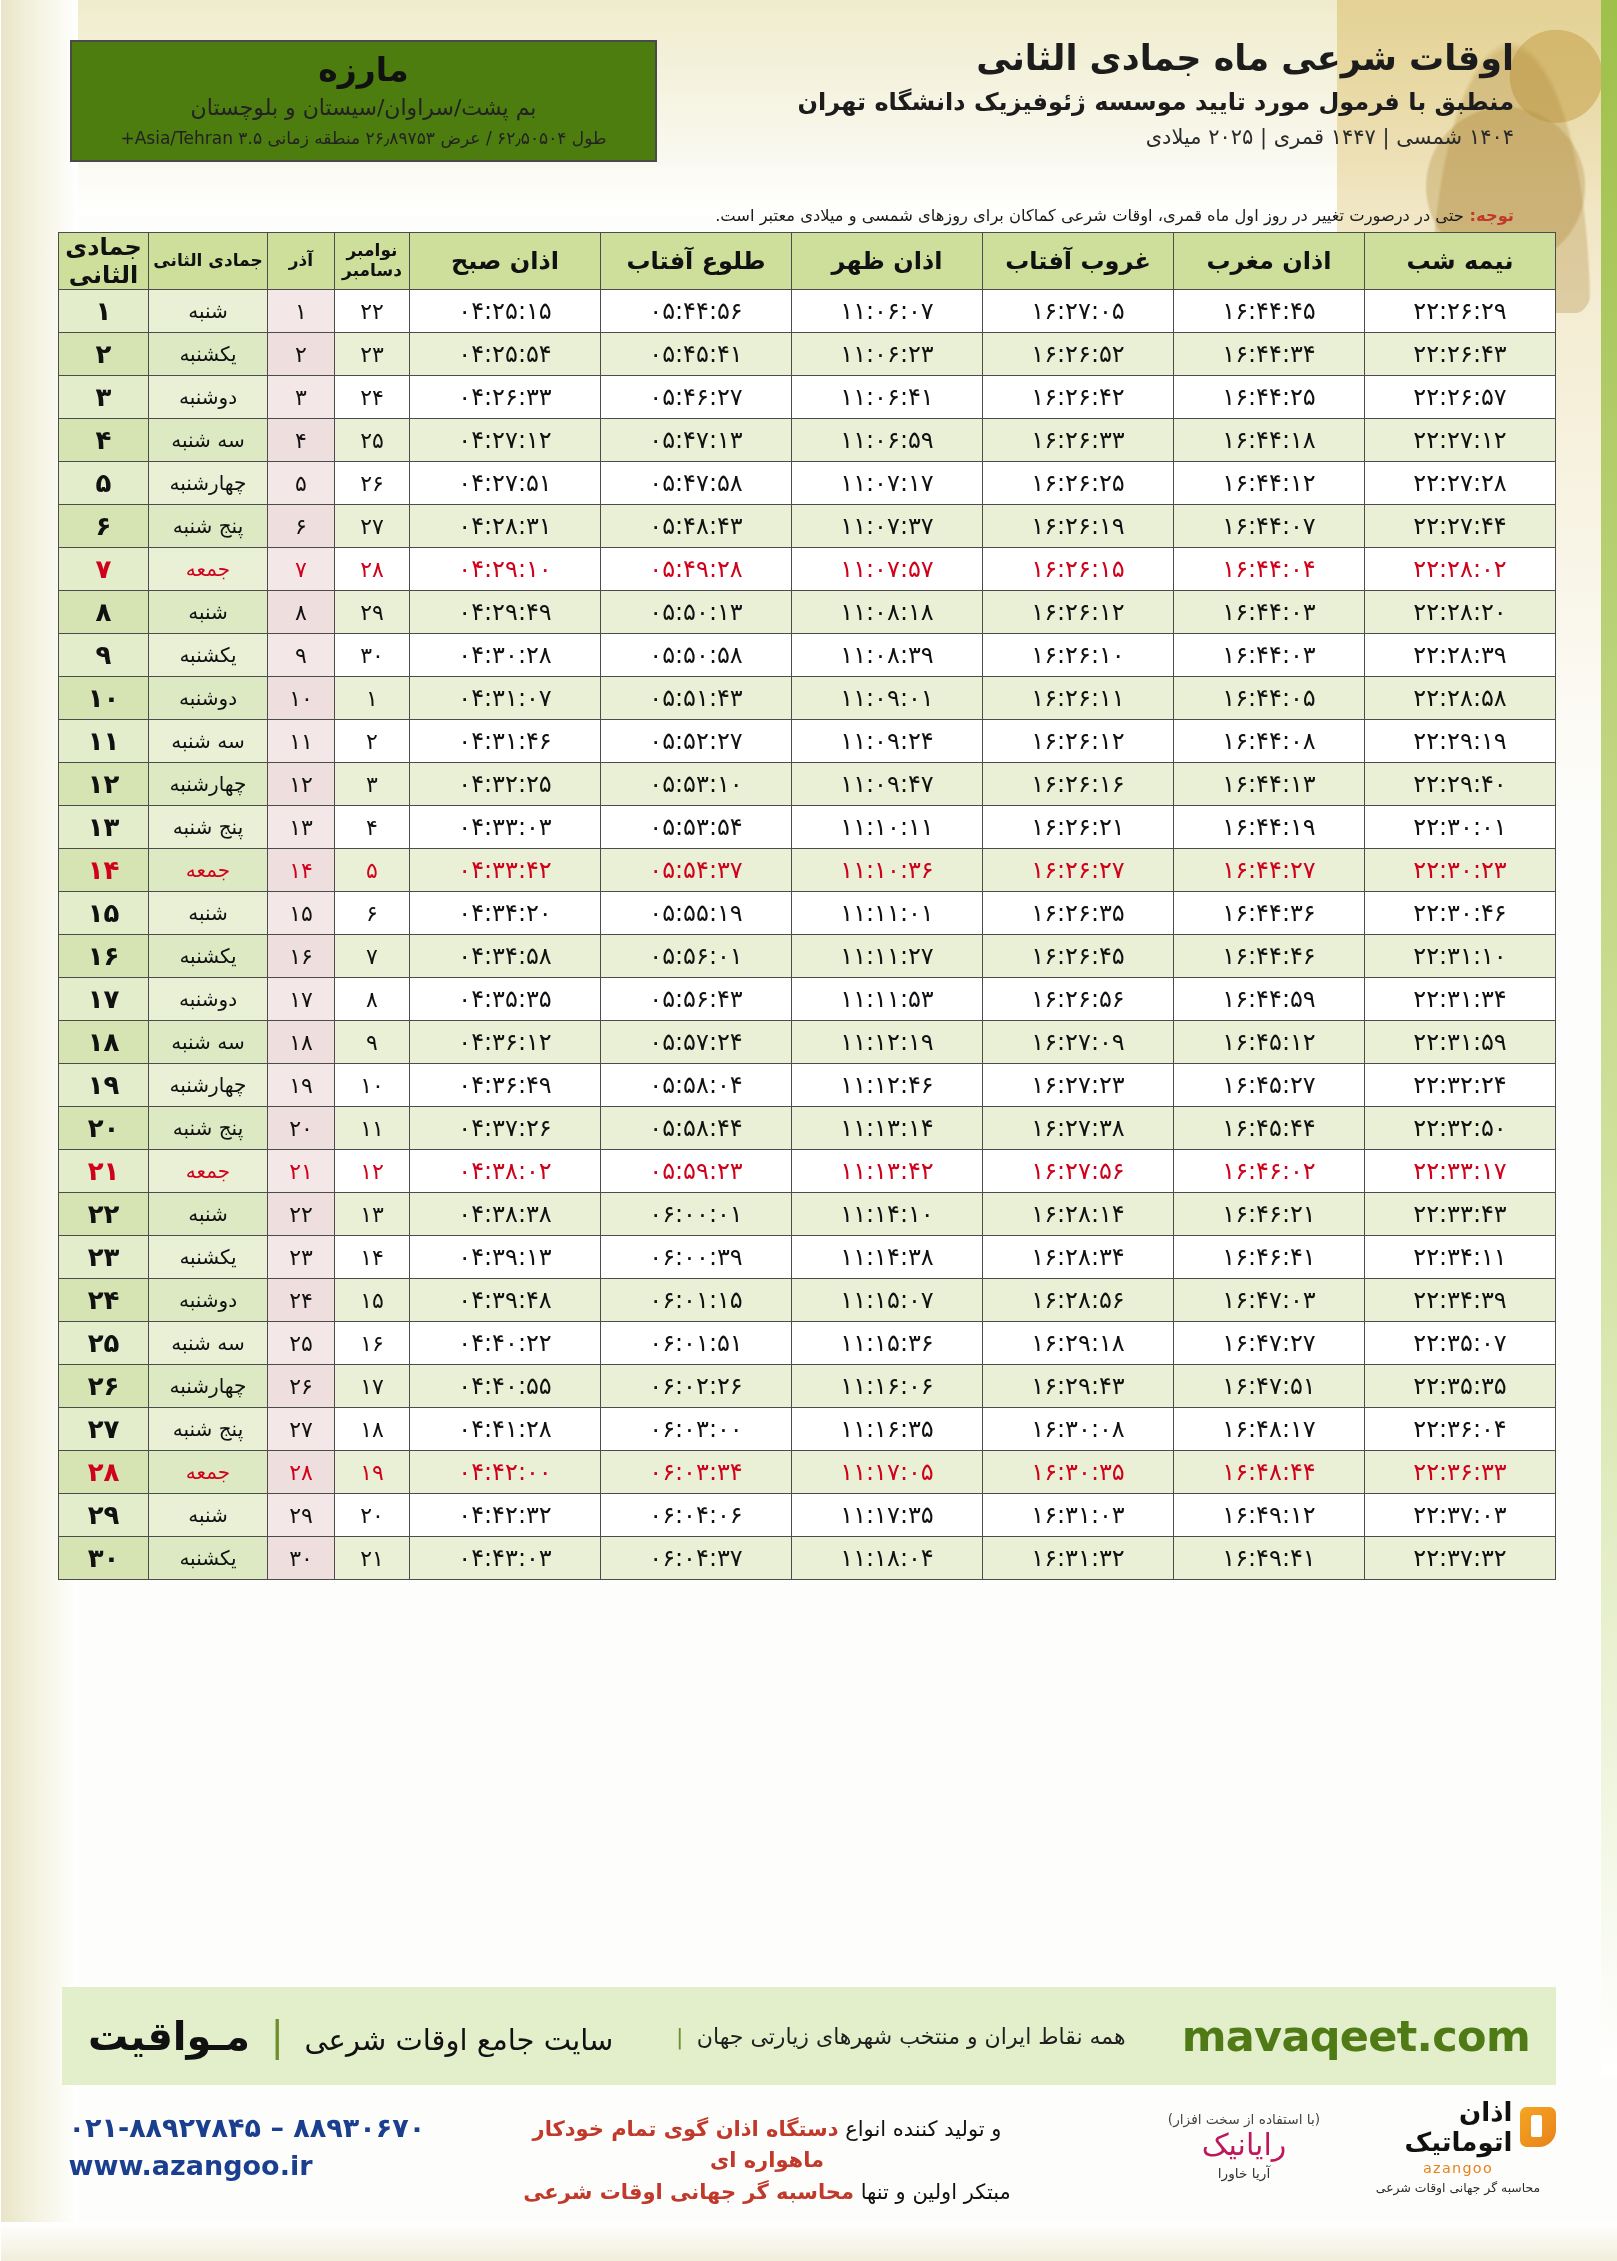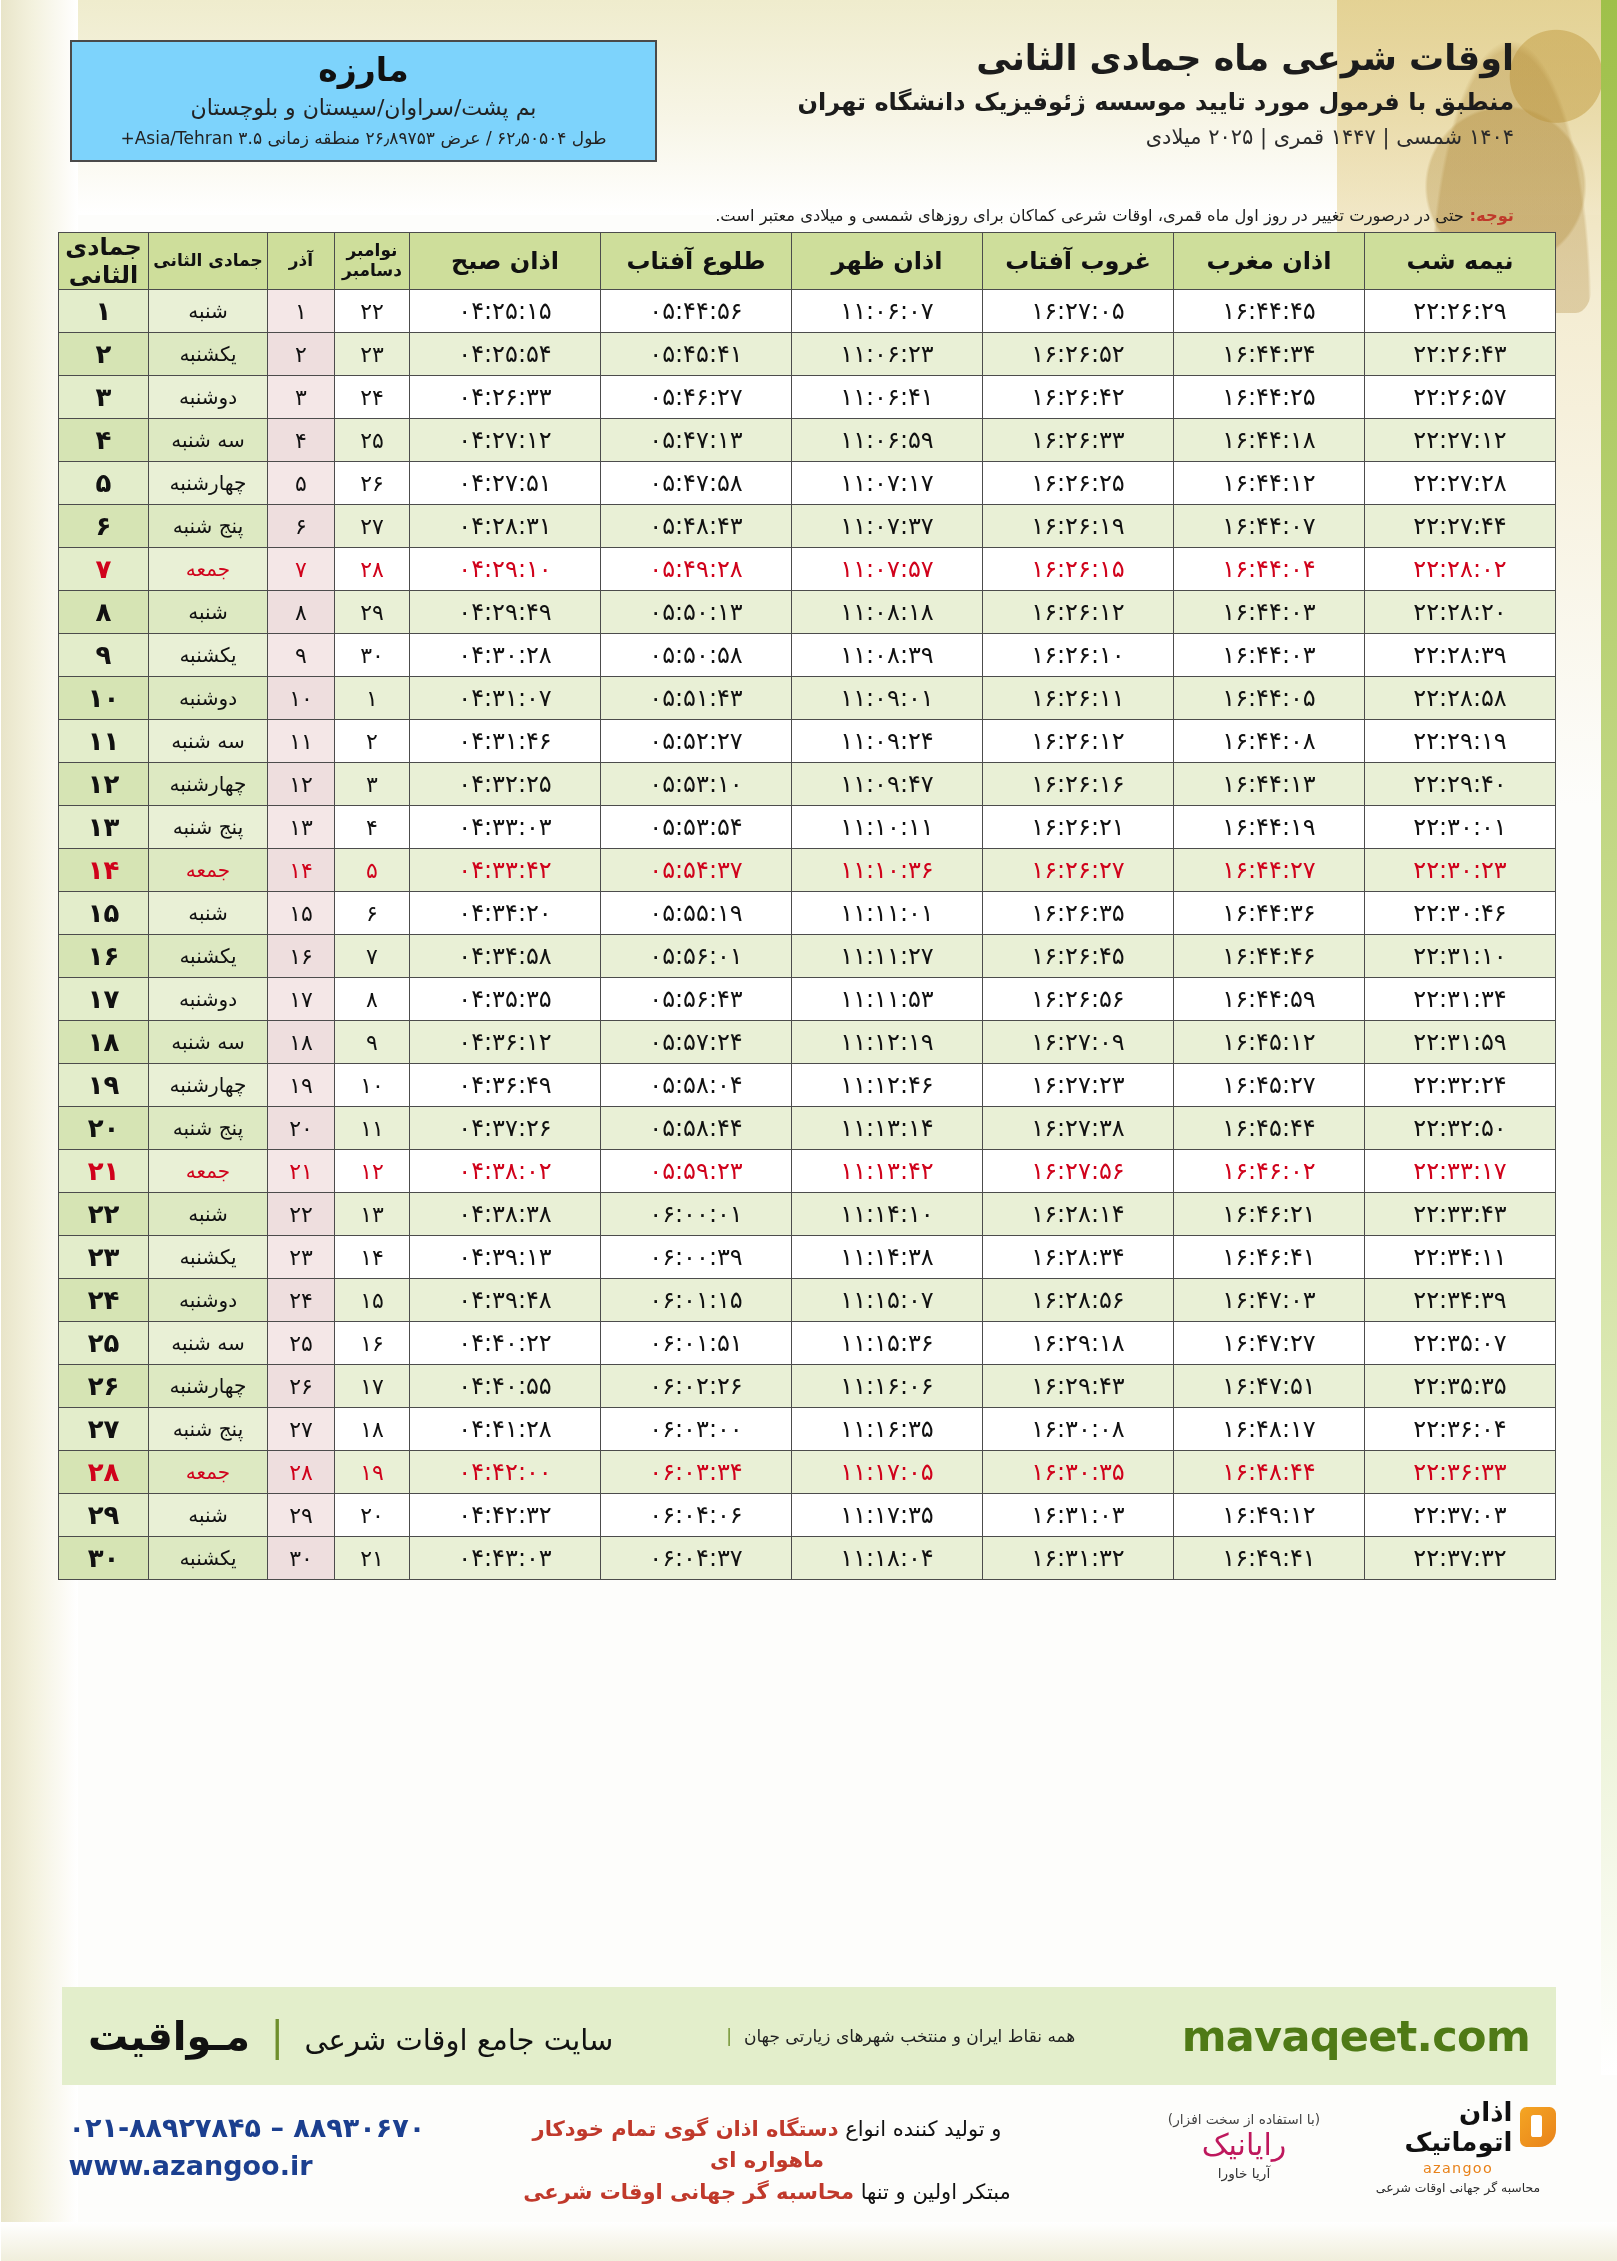--- a/index.html
+++ b/index.html
@@ -91,21 +91,21 @@
     margin-top: 9px;
   }
 
   
   .city-box {
     position: absolute;
     left: 70px;
     top: 40px;
     width: 587px;
     border: 2px solid #4a4a4a;
-    background: #7dd3fc;
+    background: #4d7c0f;
     text-align: center;
     padding: 10.4px 6.5px 11.7px 6.5px;
     box-sizing: border-box;
   }
   .city-name {
     font-size: 33px;
     font-weight: bold;
     color: #111;
     line-height: 1.1;
   }
@@ -213,21 +213,21 @@
   }
   .footer-brand-fa {
     font-size: 40px;
     font-weight: bold;
     color: #111;
     direction: rtl;
   }
   .footer-brand-fa .sep { color: #6f8f2d; font-weight: normal; padding: 0 6.5px; }
   .footer-brand-fa .thin { font-size: 29px; font-weight: normal; text-align: right; }
   .footer-tagline {
-    font-size: 17px;
+    font-size: 22px;
     color: #1f1f1f;
     direction: rtl;
   }
   .footer-tagline .bar { color: #6f8f2d; padding: 0 6.5px; }
   .footer-site {
     font-size: 43px;
     font-weight: bold;
     color: #4f7a16;
     letter-spacing: -0.7px;
     font-family: "DejaVu Sans", "Liberation Sans", sans-serif;

